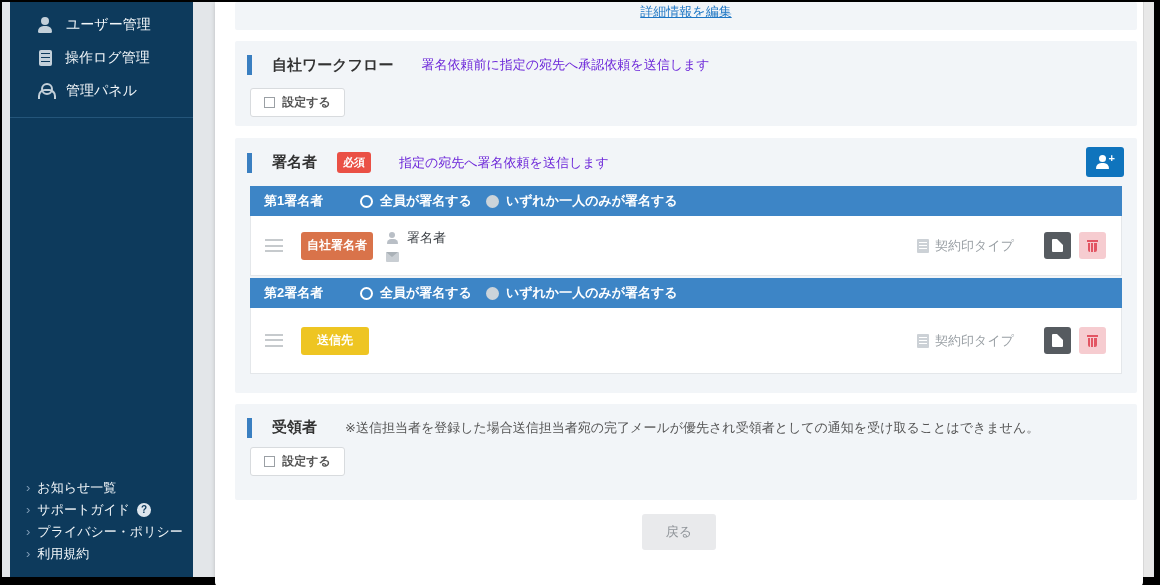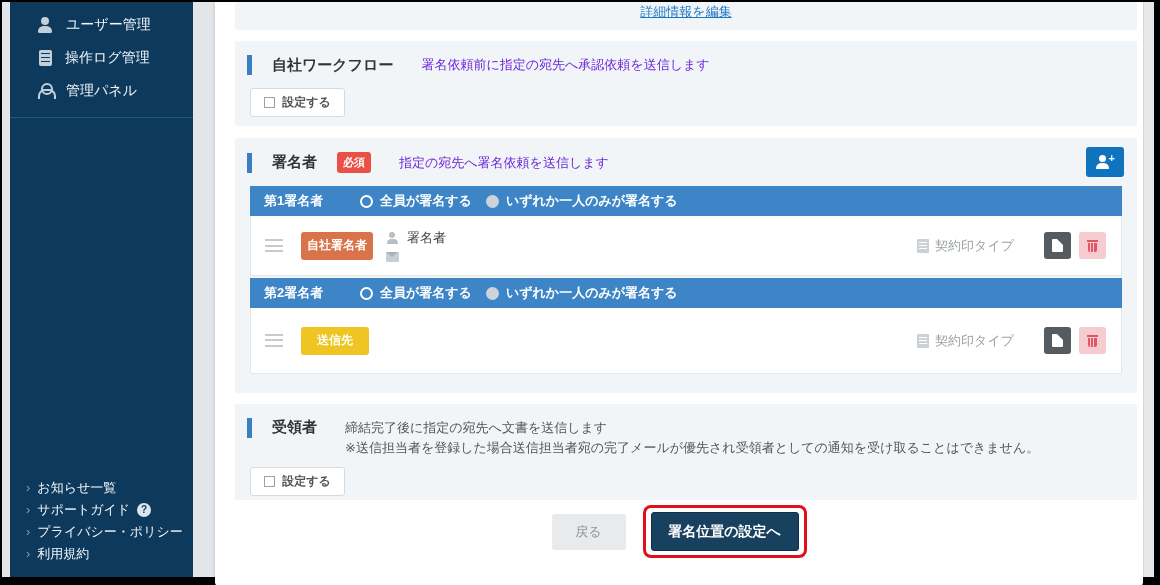--- a/index.html
+++ b/index.html
@@ -258,34 +258,30 @@
           </div>
 
         </div>
       </section>
 
       <section class="panel panel-recipient">
         <div class="sec-head" style="align-items:flex-start;">
           <span class="accent"></span>
           <span class="sec-title">受領者</span>
           <div class="recip-desc" style="margin-left:8px;">
-            <div>締結完了後に指定の宛先へ文書を送信します</div>
             <div>※送信担当者を登録した場合送信担当者宛の完了メールが優先され受領者としての通知を受け取ることはできません。</div>
           </div>
         </div>
         <button class="configure-btn" style="margin-top:9px;">
           <span class="checkbox"></span>
           <span>設定する</span>
         </button>
       </section>
 
       <div class="actions">
         <button class="btn-back">戻る</button>
-        <span class="next-outline">
-          <button class="btn-next">署名位置の設定へ</button>
-        </span>
       </div>
 
     </div>
     <div class="scroll-track"></div>
   </main>
 
 </div>
 
 </body></html>

